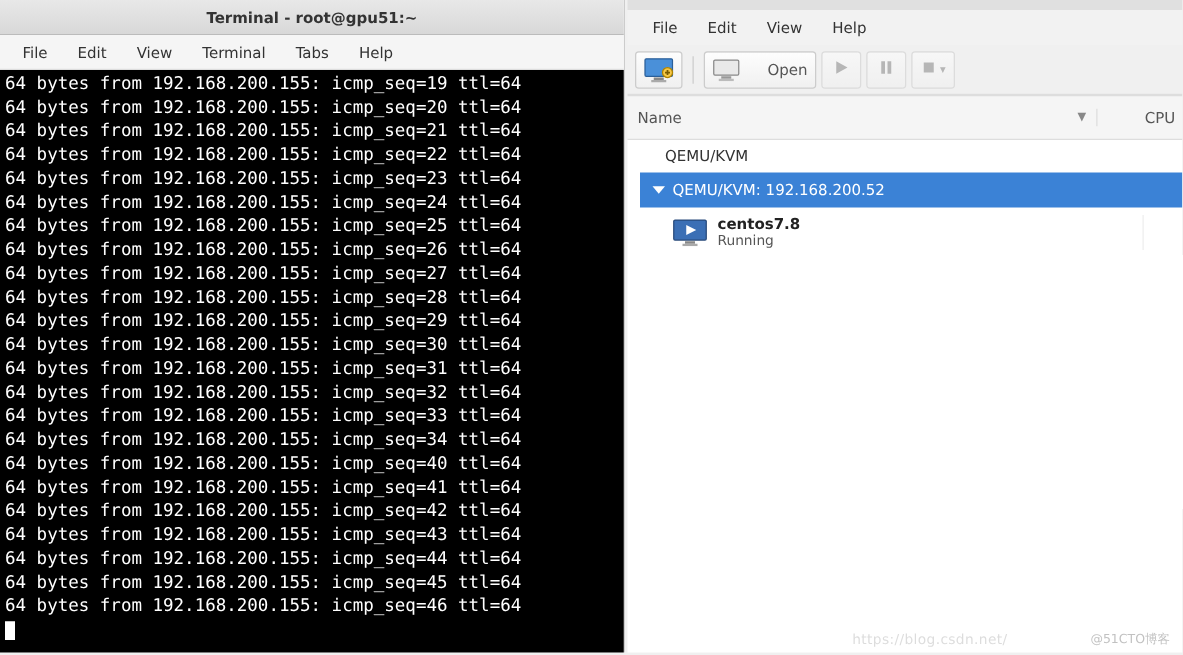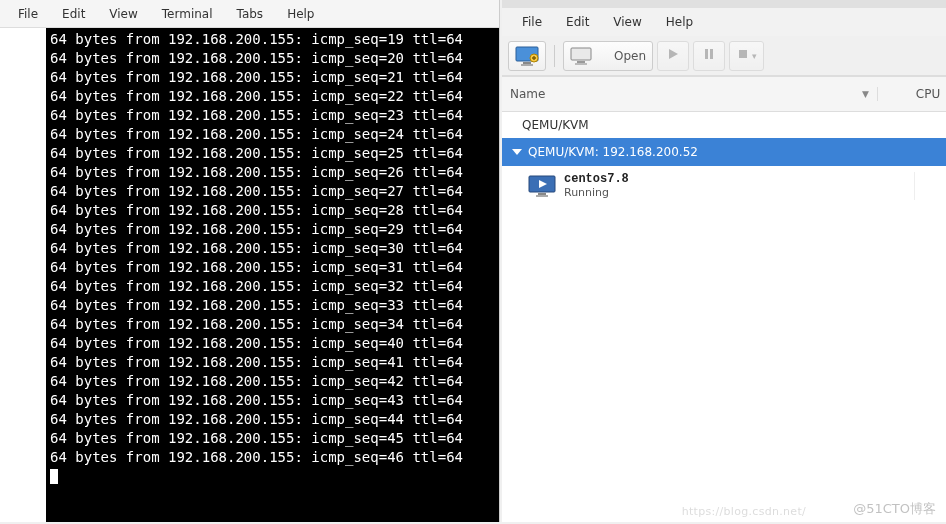--- a/index.html
+++ b/index.html
@@ -48,21 +48,20 @@
   .term-body {
     flex: 1;
     background: #000;
     color: #fff;
     font-family: "DejaVu Sans Mono", "Courier New", monospace;
     font-size: 14px;
     line-height: 19px;
     padding: 2px 4px 4px 4px;
     overflow: hidden;
     white-space: pre;
-    margin-left: 46px;
   }
   .cursor {
     display: inline-block;
     width: 8px; height: 15px;
     background: #fff;
     vertical-align: text-bottom;
   }
 
   .right-pane {
     position: absolute;
@@ -125,20 +124,21 @@
     font-size: 12px;
     color: #555;
   }
   .list-header .col-name { flex:1; padding-left: 8px; display:flex; align-items:center; justify-content:space-between; padding-right:8px; border-right:1px solid #ddd;}
   .list-header .col-cpu { width: 36px; text-align:center;margin-left:32px; }
 
   .tree {
     flex:1;
     background: #fff;
     overflow-y:auto;
+    padding-left:10px;
   }
   .tree-row {
     height: 26px;
     display: flex;
     align-items: center;
     padding-left: 10px;
     font-size: 12px;
     color: #333;
   }
   .tree-row.group.selected {
@@ -154,48 +154,49 @@
     margin-right: 6px;
   }
   .vm-row {
     display: flex;
     padding: 6px 0 6px 26px;
     align-items: center;
     gap: 8px;
   }
   .vm-row .vm-icon { width:28px; height:22px; }
   .vm-row .vm-text { line-height:14px; }
-  .vm-row .vm-name { font-weight: bold; font-size: 12px; color:#222;font-family:Liberation Mono, monospace;}
+  .vm-row .vm-name { font-weight: bold; font-size: 12px; color:#222;}
   .vm-row .vm-status { font-size: 11px; color:#555; }
   .vm-row .cpu-col {
     margin-left:auto;
     width: 32px; height: 28px;
     border-left:1px solid #eee;
   }
 
   .watermark {
     position:absolute;
     right: 10px; bottom: 6px;
-    font-size: 13px;
+    font-size: 10px;
     color: #999;
     opacity: .6;
   }
   .watermark2 {
     position:absolute;
     right: 140px; bottom: 6px;
     font-size: 11px;
     color: #bbb;
     opacity:.5;
     letter-spacing:.3px;
   }
 </style>
 </head>
 <body>
 
 <div class="left-pane">
+  <div class="titlebar">Terminal - root@gpu51:~</div>
   <div class="menubar">
     <div class="item">File</div>
     <div class="item">Edit</div>
     <div class="item">View</div>
     <div class="item">Terminal</div>
     <div class="item">Tabs</div>
     <div class="item">Help</div>
   </div>
   <div class="term-body" id="term-body">64 bytes from 192.168.200.155: icmp_seq=19 ttl=64
 64 bytes from 192.168.200.155: icmp_seq=20 ttl=64

